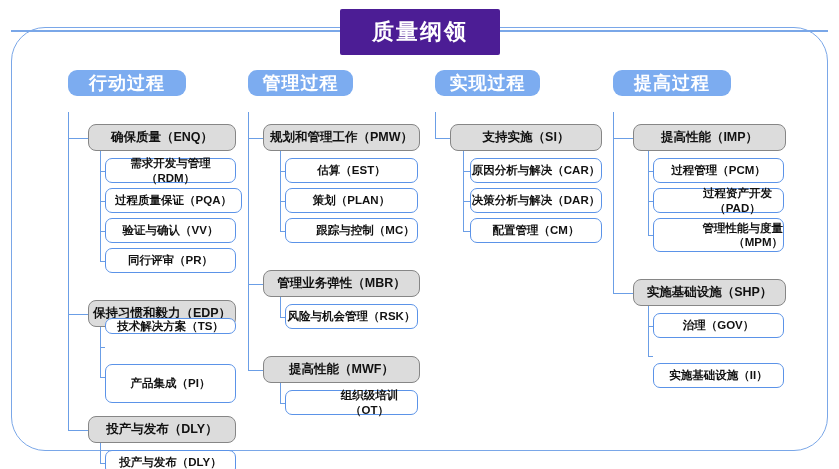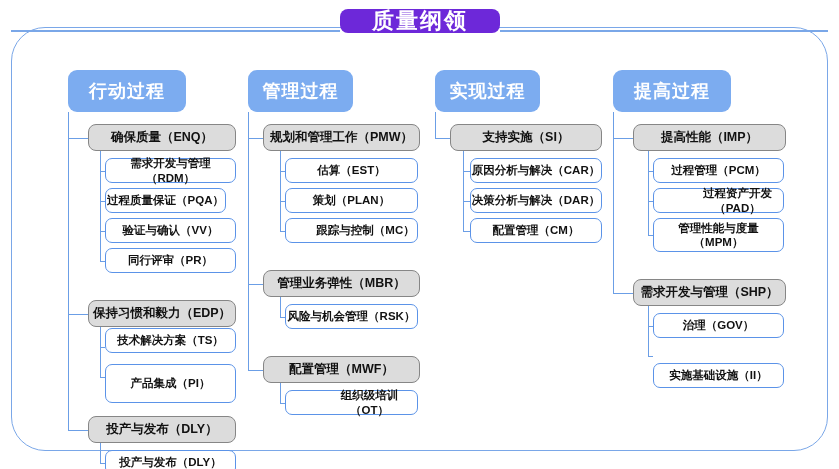--- a/index.html
+++ b/index.html
@@ -17,34 +17,34 @@
     left:11px;top:27px;width:817px;height:424px;
     border:1.5px solid #7aa7e8;
     border-radius:34px;
     box-sizing:border-box;
     background:transparent;
   }
 
   
   .title-box{
     position:absolute;
-    left:340px;top:9px;width:160px;height:24px;
-    background:#6d28d9;
-    border-radius:8px;
+    left:340px;top:9px;width:160px;height:46px;
+    background:#4c1d95;
+    border-radius:2px;
     display:flex;align-items:center;justify-content:center;
     color:#ffffff;
     font-size:22px;font-weight:bold;
     letter-spacing:2px;
     z-index:6;
   }
 
   
   .col-head{
     position:absolute;
-    height:42px;
+    height:26px;
     background:#7cacf0;
     border-radius:9px;
     display:flex;align-items:center;justify-content:center;
     color:#ffffff;
     font-size:18px;font-weight:bold;
     letter-spacing:1px;
     z-index:5;
   }
 
   
@@ -92,30 +92,30 @@
   <div class="frameline" style="left:500px;top:30px;width:328px;"></div>
 
   <div class="title-box">质量纲领</div>
 
   <div id="layers">
       <div class="col-head" style="left:68px;top:70px;width:118px;">行动过程</div>
       <div class="grp" style="left:88px;top:124px;width:148px;height:27px;">确保质量（ENQ）</div>
       <div class="hline" style="left:68px;top:137.5px;width:20px;"></div>
       <div class="leaf" style="left:105px;top:158px;width:131px;height:25px;">需求开发与管理（RDM）</div>
       <div class="hline" style="left:100px;top:170.5px;width:5px;"></div>
-      <div class="leaf" style="left:105px;top:188px;width:121px;height:25px;">过程质量保证（PQA）</div>
+      <div class="leaf" style="left:105px;top:188px;width:137px;height:25px;">过程质量保证（PQA）</div>
       <div class="hline" style="left:100px;top:200.5px;width:5px;"></div>
       <div class="leaf" style="left:105px;top:218px;width:131px;height:25px;">验证与确认（VV）</div>
       <div class="hline" style="left:100px;top:230.5px;width:5px;"></div>
       <div class="leaf" style="left:105px;top:248px;width:131px;height:25px;">同行评审（PR）</div>
       <div class="hline" style="left:100px;top:260.5px;width:5px;"></div>
       <div class="vline" style="left:100px;top:151px;height:109.5px;"></div>
       <div class="grp" style="left:88px;top:300px;width:148px;height:27px;">保持习惯和毅力（EDP）</div>
       <div class="hline" style="left:68px;top:313.5px;width:20px;"></div>
-      <div class="leaf" style="left:105px;top:328px;width:131px;height:25px;">技术解决方案（TS）</div>
+      <div class="leaf" style="left:105px;top:318px;width:131px;height:16px;">技术解决方案（TS）</div>
       <div class="hline" style="left:100px;top:346.5px;width:5px;"></div>
       <div class="leaf" style="left:105px;top:364px;width:131px;height:39px;text-align:center;">产品集成（PI）</div>
       <div class="hline" style="left:100px;top:376.5px;width:5px;"></div>
       <div class="vline" style="left:100px;top:327px;height:49.5px;"></div>
       <div class="grp" style="left:88px;top:416px;width:148px;height:27px;">投产与发布（DLY）</div>
       <div class="hline" style="left:68px;top:429.5px;width:20px;"></div>
       <div class="leaf" style="left:105px;top:450px;width:131px;height:25px;">投产与发布（DLY）</div>
       <div class="hline" style="left:100px;top:462.5px;width:5px;"></div>
       <div class="vline" style="left:100px;top:443px;height:19.5px;"></div>
       <div class="vline" style="left:68px;top:112px;height:317.5px;"></div>
@@ -127,21 +127,21 @@
       <div class="leaf" style="left:285px;top:188px;width:133px;height:25px;">策划（PLAN）</div>
       <div class="hline" style="left:280px;top:200.5px;width:5px;"></div>
       <div class="leaf" style="left:285px;top:218px;width:133px;height:25px;padding-left:28px;">跟踪与控制（MC）</div>
       <div class="hline" style="left:280px;top:230.5px;width:5px;"></div>
       <div class="vline" style="left:280px;top:151px;height:79.5px;"></div>
       <div class="grp" style="left:263px;top:270px;width:157px;height:27px;">管理业务弹性（MBR）</div>
       <div class="hline" style="left:248px;top:283.5px;width:15px;"></div>
       <div class="leaf" style="left:285px;top:304px;width:133px;height:25px;">风险与机会管理（RSK）</div>
       <div class="hline" style="left:280px;top:316.5px;width:5px;"></div>
       <div class="vline" style="left:280px;top:297px;height:19.5px;"></div>
-      <div class="grp" style="left:263px;top:356px;width:157px;height:27px;">配置管理（MWF）</div>
+      <div class="grp" style="left:263px;top:356px;width:157px;height:27px;">提高性能（MWF）</div>
       <div class="hline" style="left:248px;top:369.5px;width:15px;"></div>
       <div class="leaf" style="left:285px;top:390px;width:133px;height:25px;padding-left:36px;">组织级培训（OT）</div>
       <div class="hline" style="left:280px;top:402.5px;width:5px;"></div>
       <div class="vline" style="left:280px;top:383px;height:19.5px;"></div>
       <div class="vline" style="left:248px;top:112px;height:257.5px;"></div>
       <div class="col-head" style="left:435px;top:70px;width:105px;">实现过程</div>
       <div class="grp" style="left:450px;top:124px;width:152px;height:27px;">支持实施（SI）</div>
       <div class="hline" style="left:435px;top:137.5px;width:15px;"></div>
       <div class="leaf" style="left:470px;top:158px;width:132px;height:25px;">原因分析与解决（CAR）</div>
       <div class="hline" style="left:463px;top:170.5px;width:7px;"></div>
@@ -151,27 +151,27 @@
       <div class="hline" style="left:463px;top:230.5px;width:7px;"></div>
       <div class="vline" style="left:463px;top:151px;height:79.5px;"></div>
       <div class="vline" style="left:435px;top:112px;height:25.5px;"></div>
       <div class="col-head" style="left:613px;top:70px;width:118px;">提高过程</div>
       <div class="grp" style="left:633px;top:124px;width:153px;height:27px;">提高性能（IMP）</div>
       <div class="hline" style="left:613px;top:137.5px;width:20px;"></div>
       <div class="leaf" style="left:653px;top:158px;width:131px;height:25px;">过程管理（PCM）</div>
       <div class="hline" style="left:648px;top:170.5px;width:5px;"></div>
       <div class="leaf" style="left:653px;top:188px;width:131px;height:25px;padding-left:38px;">过程资产开发（PAD）</div>
       <div class="hline" style="left:648px;top:200.5px;width:5px;"></div>
-      <div class="leaf" style="left: 653px; top: 218px; width: 131px; height: 34px; flex-direction: column;">
+      <div class="leaf" style="left: 653px; top: 218px; width: 131px; height: 34px; flex-direction: column; align-items: flex-end;">
         <div>管理性能与度量</div>
         <div>（MPM）</div>
       </div>
       <div class="hline" style="left:648px;top:235px;width:5px;"></div>
       <div class="vline" style="left:648px;top:151px;height:84px;"></div>
-      <div class="grp" style="left:633px;top:279px;width:153px;height:27px;">需求开发与管理（SHP）</div>
+      <div class="grp" style="left:633px;top:279px;width:153px;height:27px;">实施基础设施（SHP）</div>
       <div class="hline" style="left:613px;top:292.5px;width:20px;"></div>
       <div class="leaf" style="left:653px;top:313px;width:131px;height:25px;">治理（GOV）</div>
       <div class="hline" style="left:648px;top:325.5px;width:5px;"></div>
       <div class="leaf" style="left:653px;top:343px;width:131px;height:25px;margin-top:20px;">实施基础设施（II）</div>
       <div class="hline" style="left:648px;top:355.5px;width:5px;"></div>
       <div class="vline" style="left:648px;top:306px;height:49.5px;"></div>
       <div class="vline" style="left:613px;top:112px;height:180.5px;"></div>
     </div>
 
 </div>

